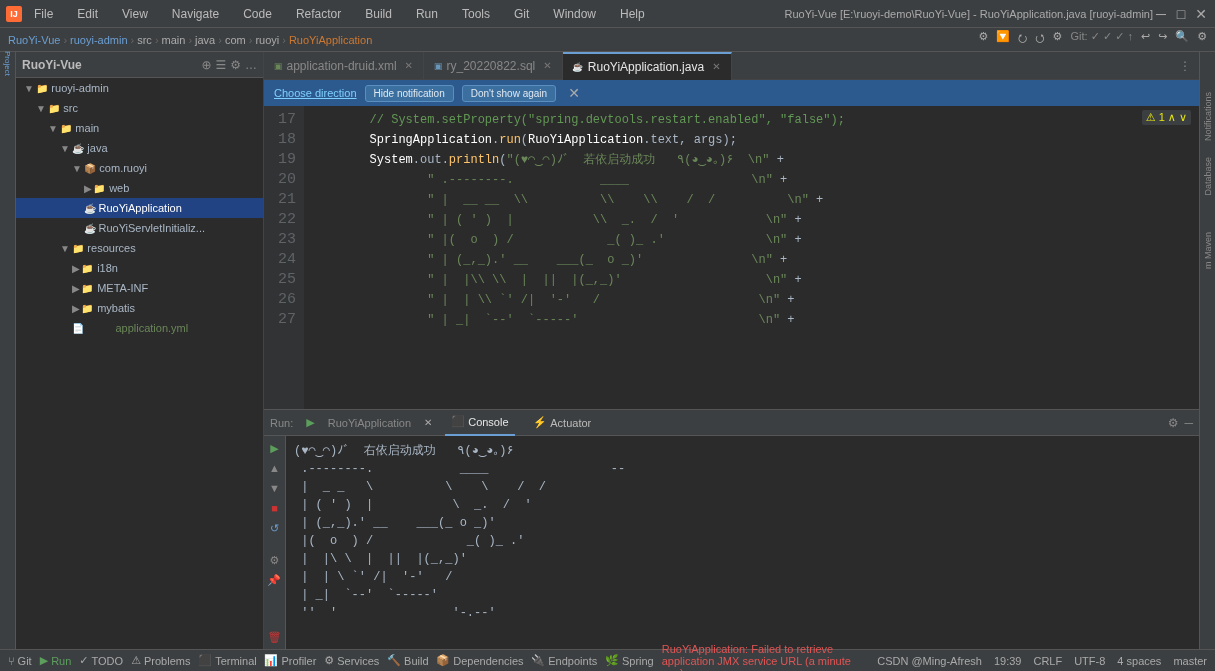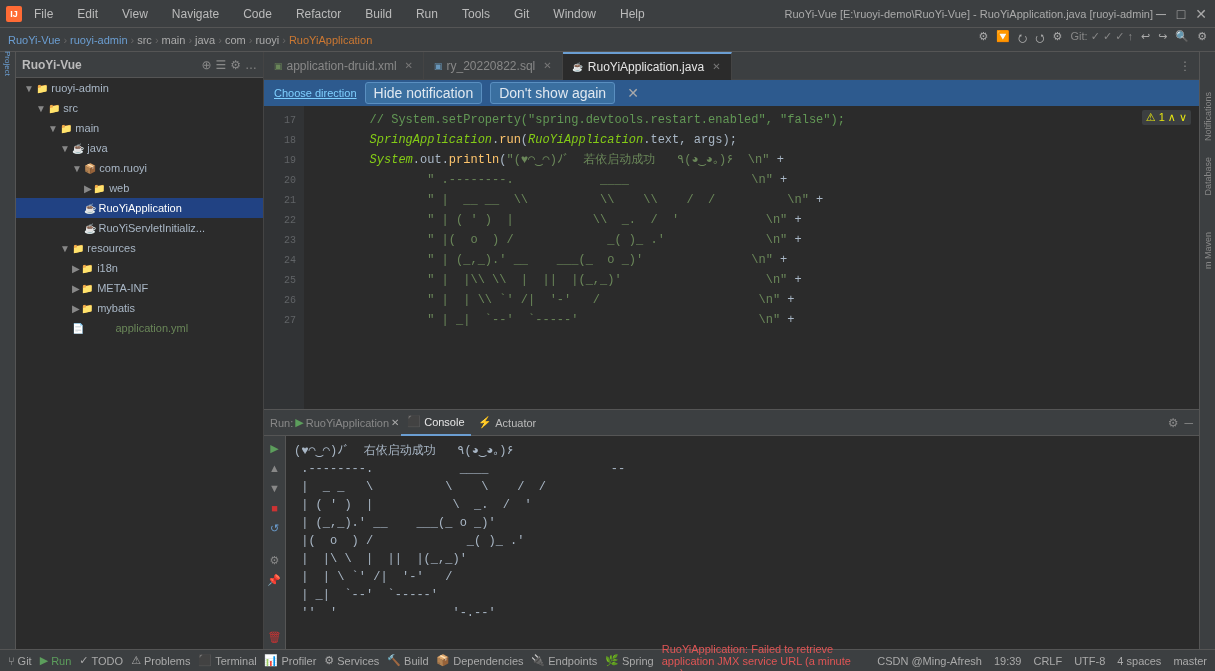--- a/index.html
+++ b/index.html
@@ -49,43 +49,43 @@
     .tabs { display: flex; align-items: center; background: #3c3f41; height: 28px; border-bottom: 1px solid #444; }
     .tab { display: flex; align-items: center; height: 28px; padding: 0 10px; font-size: 12px; color: #888; border-right: 1px solid #444; cursor: pointer; gap: 4px; min-width: 80px; }
     .tab.active { background: #2b2b2b; color: #e6e6e6; border-top: 2px solid #6b9ed2; }
     .tab .tab-close { color: #777; font-size: 10px; margin-left: 4px; }
     .tabs-overflow { margin-left: auto; padding: 0 8px; color: #888; cursor: pointer; }
 
     
     .notification-bar { display: flex; align-items: center; background: #2d5a8e; height: 26px; padding: 0 10px; font-size: 11px; color: #e0e8f0; gap: 8px; }
     .notif-text { flex: 1; }
     .notif-link { color: #7ecfff; text-decoration: underline; cursor: pointer; }
-    .notif-btn { padding: 2px 8px; background: #3a6fa0; border: 1px solid #5a8fc0; border-radius: 3px; color: #e0e8f0; cursor: pointer; font-size: 14px; text-align: center; }
+    .notif-btn { padding: 2px 8px; background: #3a6fa0; border: 1px solid #5a8fc0; border-radius: 3px; color: #e0e8f0; cursor: pointer; font-size: 10px; text-align: center; }
     .notif-close { color: #aaa; cursor: pointer; font-size: 14px; margin-left: 4px; }
 
     
     .code-editor { flex: 1; background: #2b2b2b; overflow: hidden; position: relative; display: flex; }
     .line-numbers { width: 40px; background: #313335; text-align: right; padding-right: 8px; color: #606366; font-size: 12px; line-height: 1.5; font-family: 'Courier New', monospace; padding-top: 4px; user-select: none; }
-    .line-numbers div { height: 20px; display: flex; align-items: center; justify-content: flex-end; font-size: 10px; }
+    .line-numbers div { height: 20px; display: flex; align-items: center; justify-content: flex-end; font-size: 15px; }
     .code-content { flex: 1; padding: 4px 8px; font-family: 'Courier New', monospace; font-size: 12px; line-height: 20px; overflow: hidden; }
     .code-line { height: 20px; display: flex; align-items: center; white-space: pre; }
     .str { color: #6a8759; }
     .fn { color: #ffc66d; }
-    .cl { color: #84cc16; font-style: italic; }
+    .cl { color: #ffffff; }
     .cm { color: #629755; }
     .plain { color: #a9b7c6; }
     .warn-icon { position: absolute; right: 8px; top: 4px; background: #3c3f41; color: #e6e610; font-size: 11px; padding: 1px 4px; border-radius: 2px; }
 
     
     .right-sidebar { width: 16px; background: #3c3f41; border-left: 1px solid #555; display: flex; flex-direction: column; align-items: center; padding-top: 40px; gap: 16px; }
     .right-sidebar-label { writing-mode: vertical-rl; font-size: 9px; color: #888; cursor: pointer; text-orientation: mixed; transform: rotate(180deg); }
 
     
     .run-panel { height: 240px; border-top: 1px solid #555; display: flex; flex-direction: column; background: #2b2b2b; }
-    .run-header { display: flex; align-items: center; background: #3c3f41; height: 26px; padding: 0 6px; border-bottom: 1px solid #555; gap: 2px; }
+    .run-header { display: flex; align-items: center; background: #3c3f41; height: 26px; padding: 0 6px; border-bottom: 1px solid #555; gap: 13px; }
     .run-label { color: #888; font-size: 11px; }
     .run-tab { display: flex; align-items: center; padding: 0 6px; height: 26px; font-size: 11px; color: #bbb; cursor: pointer; gap: 3px; }
     .run-tab.active { color: #e6e6e6; border-bottom: 2px solid #6b9ed2; }
     .run-controls { margin-left: auto; display: flex; gap: 6px; color: #888; }
     .run-content { display: flex; }
     .run-left-icons { width: 22px; background: #3c3f41; display: flex; flex-direction: column; align-items: center; padding: 4px 0; gap: 4px; border-right: 1px solid #555; }
     .run-icon { width: 16px; height: 16px; display: flex; align-items: center; justify-content: center; color: #888; font-size: 11px; cursor: pointer; border-radius: 2px; }
     .run-icon.green { color: #5c9e5c; }
     .run-icon.red { color: #cc3333; }
     .run-icon.blue { color: #6b9ed2; }

